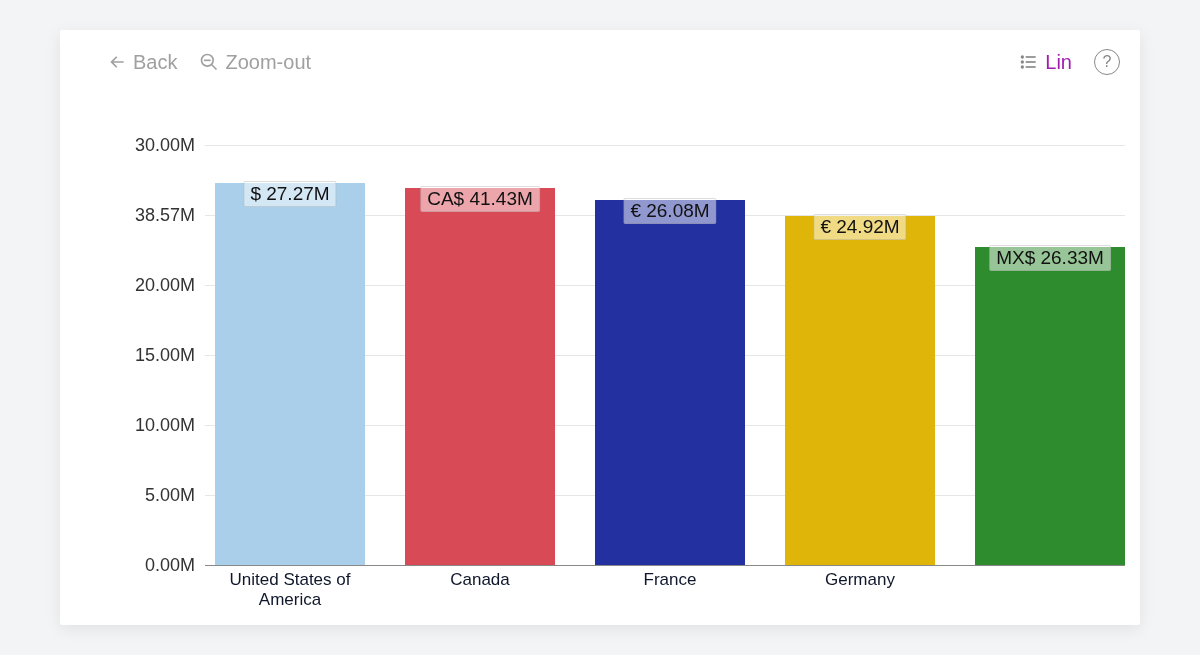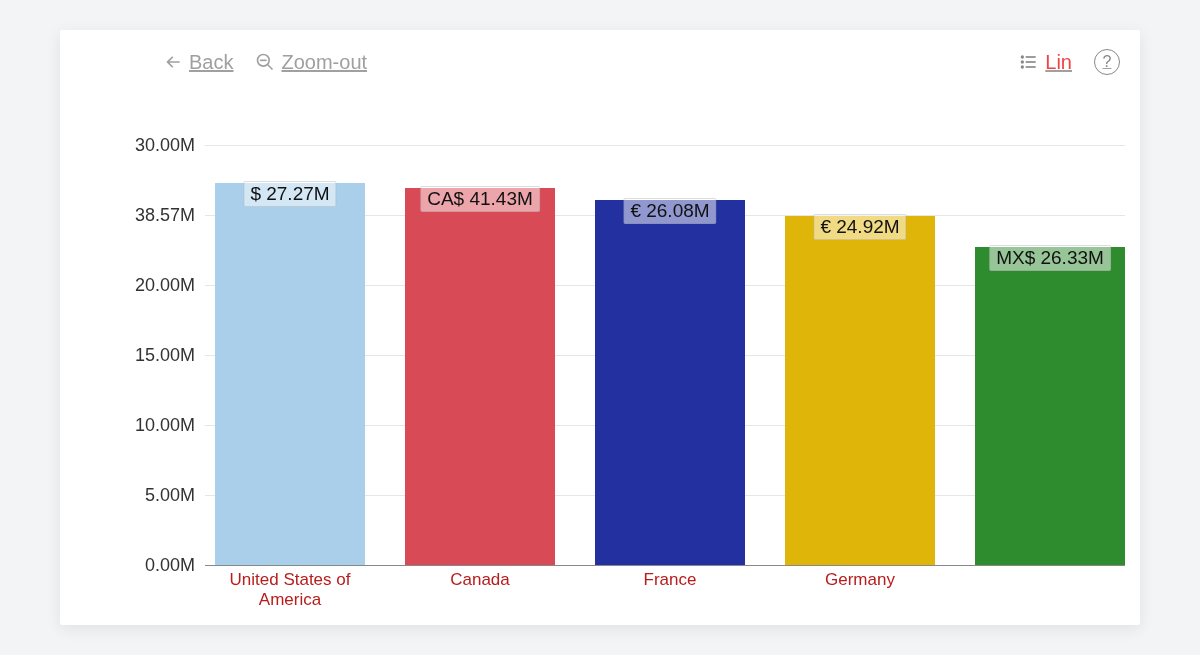--- a/index.html
+++ b/index.html
@@ -18,24 +18,23 @@
     width: 1080px;
     height: 595px;
     background: #fff;
     box-shadow: 0 4px 16px rgba(0,0,0,0.08);
     border-radius: 2px;
   }
   .toolbar {
     display: flex;
     align-items: center;
     height: 48px;
-    padding: 8px 20px 0 103px;
+    padding: 8px 20px 0 47px;
     font-size: 20px;
     color: #a0a0a0;
-    text-decoration: underline;
   }
   .toolbar .btn {
     display: flex;
     align-items: center;
     gap: 6px;
     margin-right: 22px;
     cursor: pointer;
   }
   .toolbar .spacer { flex: 1; }
   .toolbar svg { display: block; }
@@ -89,21 +88,21 @@
     white-space: nowrap;
     background: rgba(255,255,255,0.5);
     border: 1px solid rgba(120,120,120,0.25);
   }
   .xtick {
     position: absolute;
     top: 425px;
     width: 180px;
     text-align: center;
     font-size: 17px;
-    color: #b91c1c;
+    color: #0f172a;
     line-height: 1.2;
   }
   .help-circle {
     width: 24px; height: 24px;
     border: 1.5px solid #888;
     border-radius: 50%;
     display: flex; align-items: center; justify-content: center;
     font-size: 16px; color: #888;
   }
 </style>
@@ -125,21 +124,21 @@
       <span>
         <svg width="20" height="20" viewBox="0 0 24 24" fill="none" stroke="#a0a0a0" stroke-width="2">
             <circle cx="10" cy="10" r="7"></circle>
             <line x1="15" y1="15" x2="21" y2="21"></line>
             <line x1="6" y1="10" x2="14" y2="10"></line>
           </svg>
       </span>
       <span>Zoom-out</span>
     </div>
     <div class="spacer"></div>
-    <div class="btn" style="color:#ef4444;">
+    <div class="btn" style="color:#a21caf;">
       <span>
         <svg width="20" height="20" viewBox="0 0 24 24" fill="none" stroke="#888" stroke-width="2">
             <line x1="8" y1="6" x2="20" y2="6"></line>
             <line x1="8" y1="12" x2="20" y2="12"></line>
             <line x1="8" y1="18" x2="20" y2="18"></line>
             <circle cx="4" cy="6" r="1" fill="#888"></circle>
             <circle cx="4" cy="12" r="1" fill="#888"></circle>
             <circle cx="4" cy="18" r="1" fill="#888"></circle>
           </svg>
       </span>

